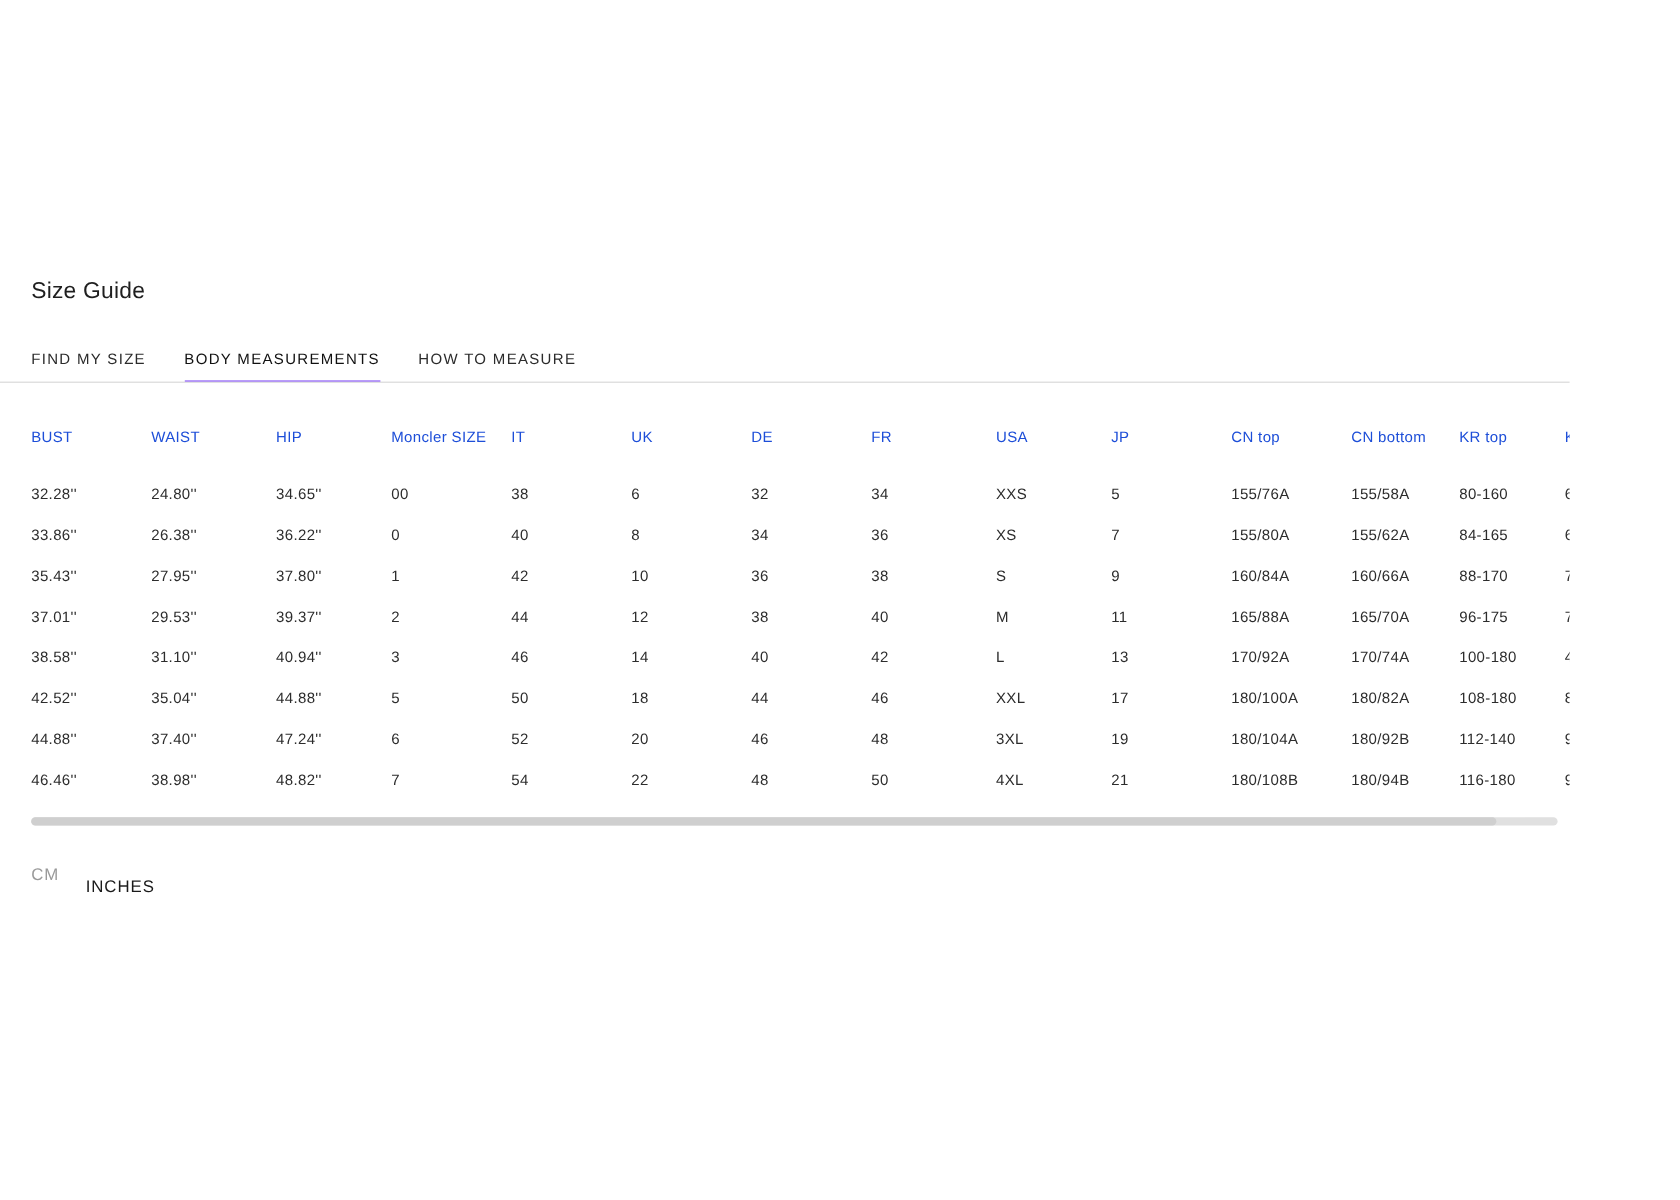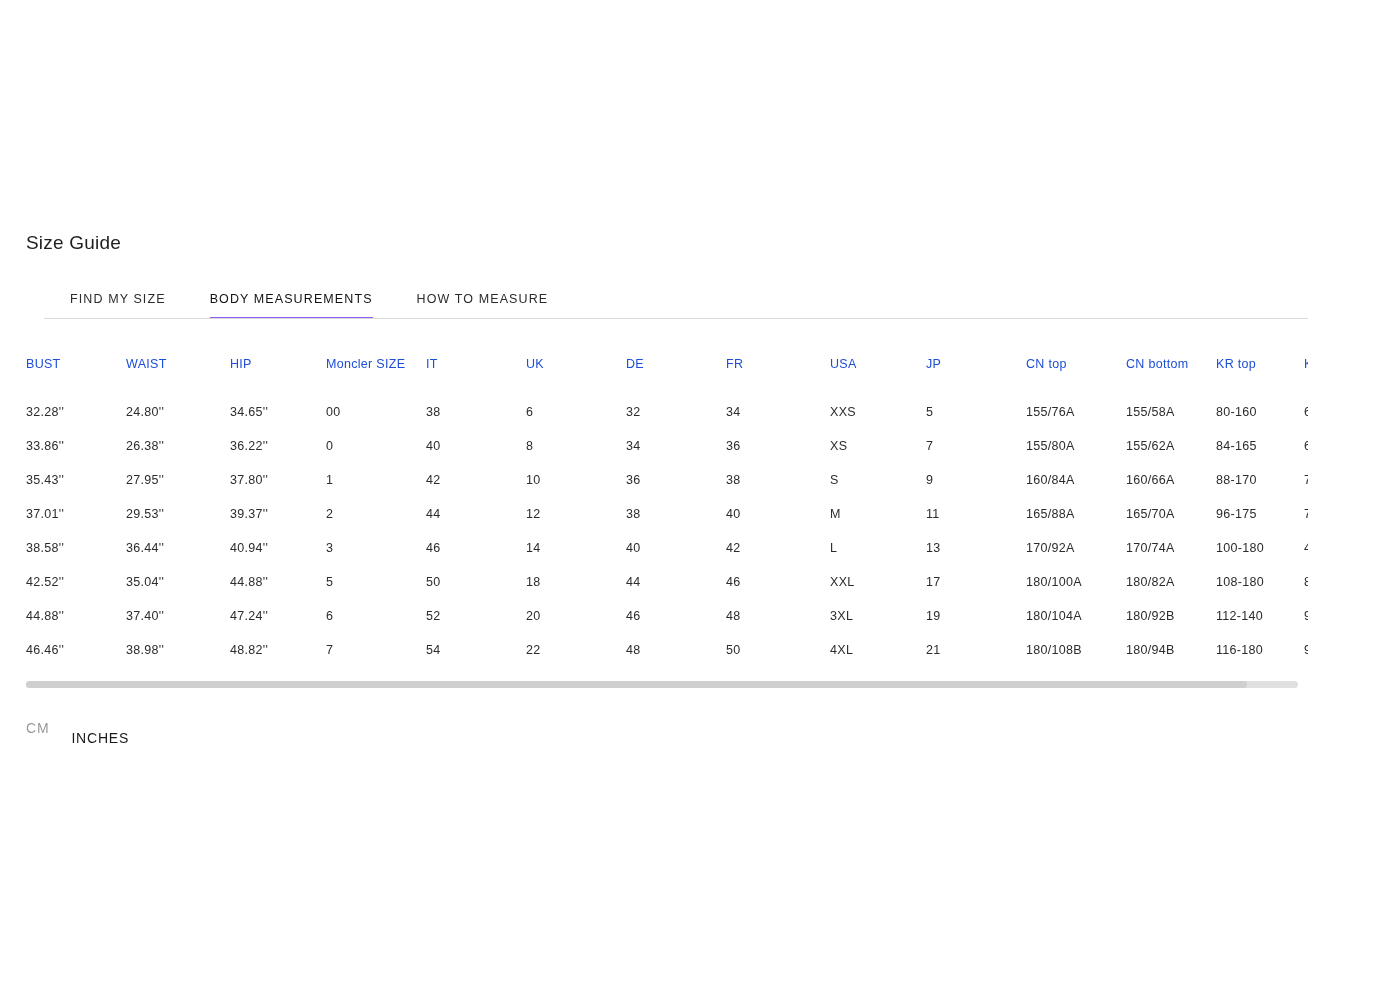--- a/index.html
+++ b/index.html
@@ -34,25 +34,24 @@
     letter-spacing: 0.2px;
     color: #1f1f1f;
     padding-left: 26px;
     margin: 0;
   }
   .tabs {
     margin-top: 32px;
     padding-left: 26px;
     display: flex;
     align-items: flex-end;
-    gap: 12px;
+    gap: 0;
     border-bottom: 1px solid #d9d9d9;
     height: 32px;
     box-sizing: content-box;
-    margin-left: 44px;
   }
   .tab {
     font-size: 12.5px;
     letter-spacing: 1.1px;
     color: #2b2b2b;
     text-transform: uppercase;
     padding: 0 0 11px 0;
     margin-right: 32px;
     border-bottom: 1px solid transparent;
     cursor: pointer;
@@ -263,21 +262,21 @@
             <td>40</td>
             <td>M</td>
             <td>11</td>
             <td>165/88A</td>
             <td>165/70A</td>
             <td>96-175</td>
             <td>74</td>
           </tr>
           <tr>
             <td>38.58''</td>
-            <td>36.44''</td>
+            <td>31.10''</td>
             <td>40.94''</td>
             <td>3</td>
             <td>46</td>
             <td>14</td>
             <td>40</td>
             <td>42</td>
             <td>L</td>
             <td>13</td>
             <td>170/92A</td>
             <td>170/74A</td>

